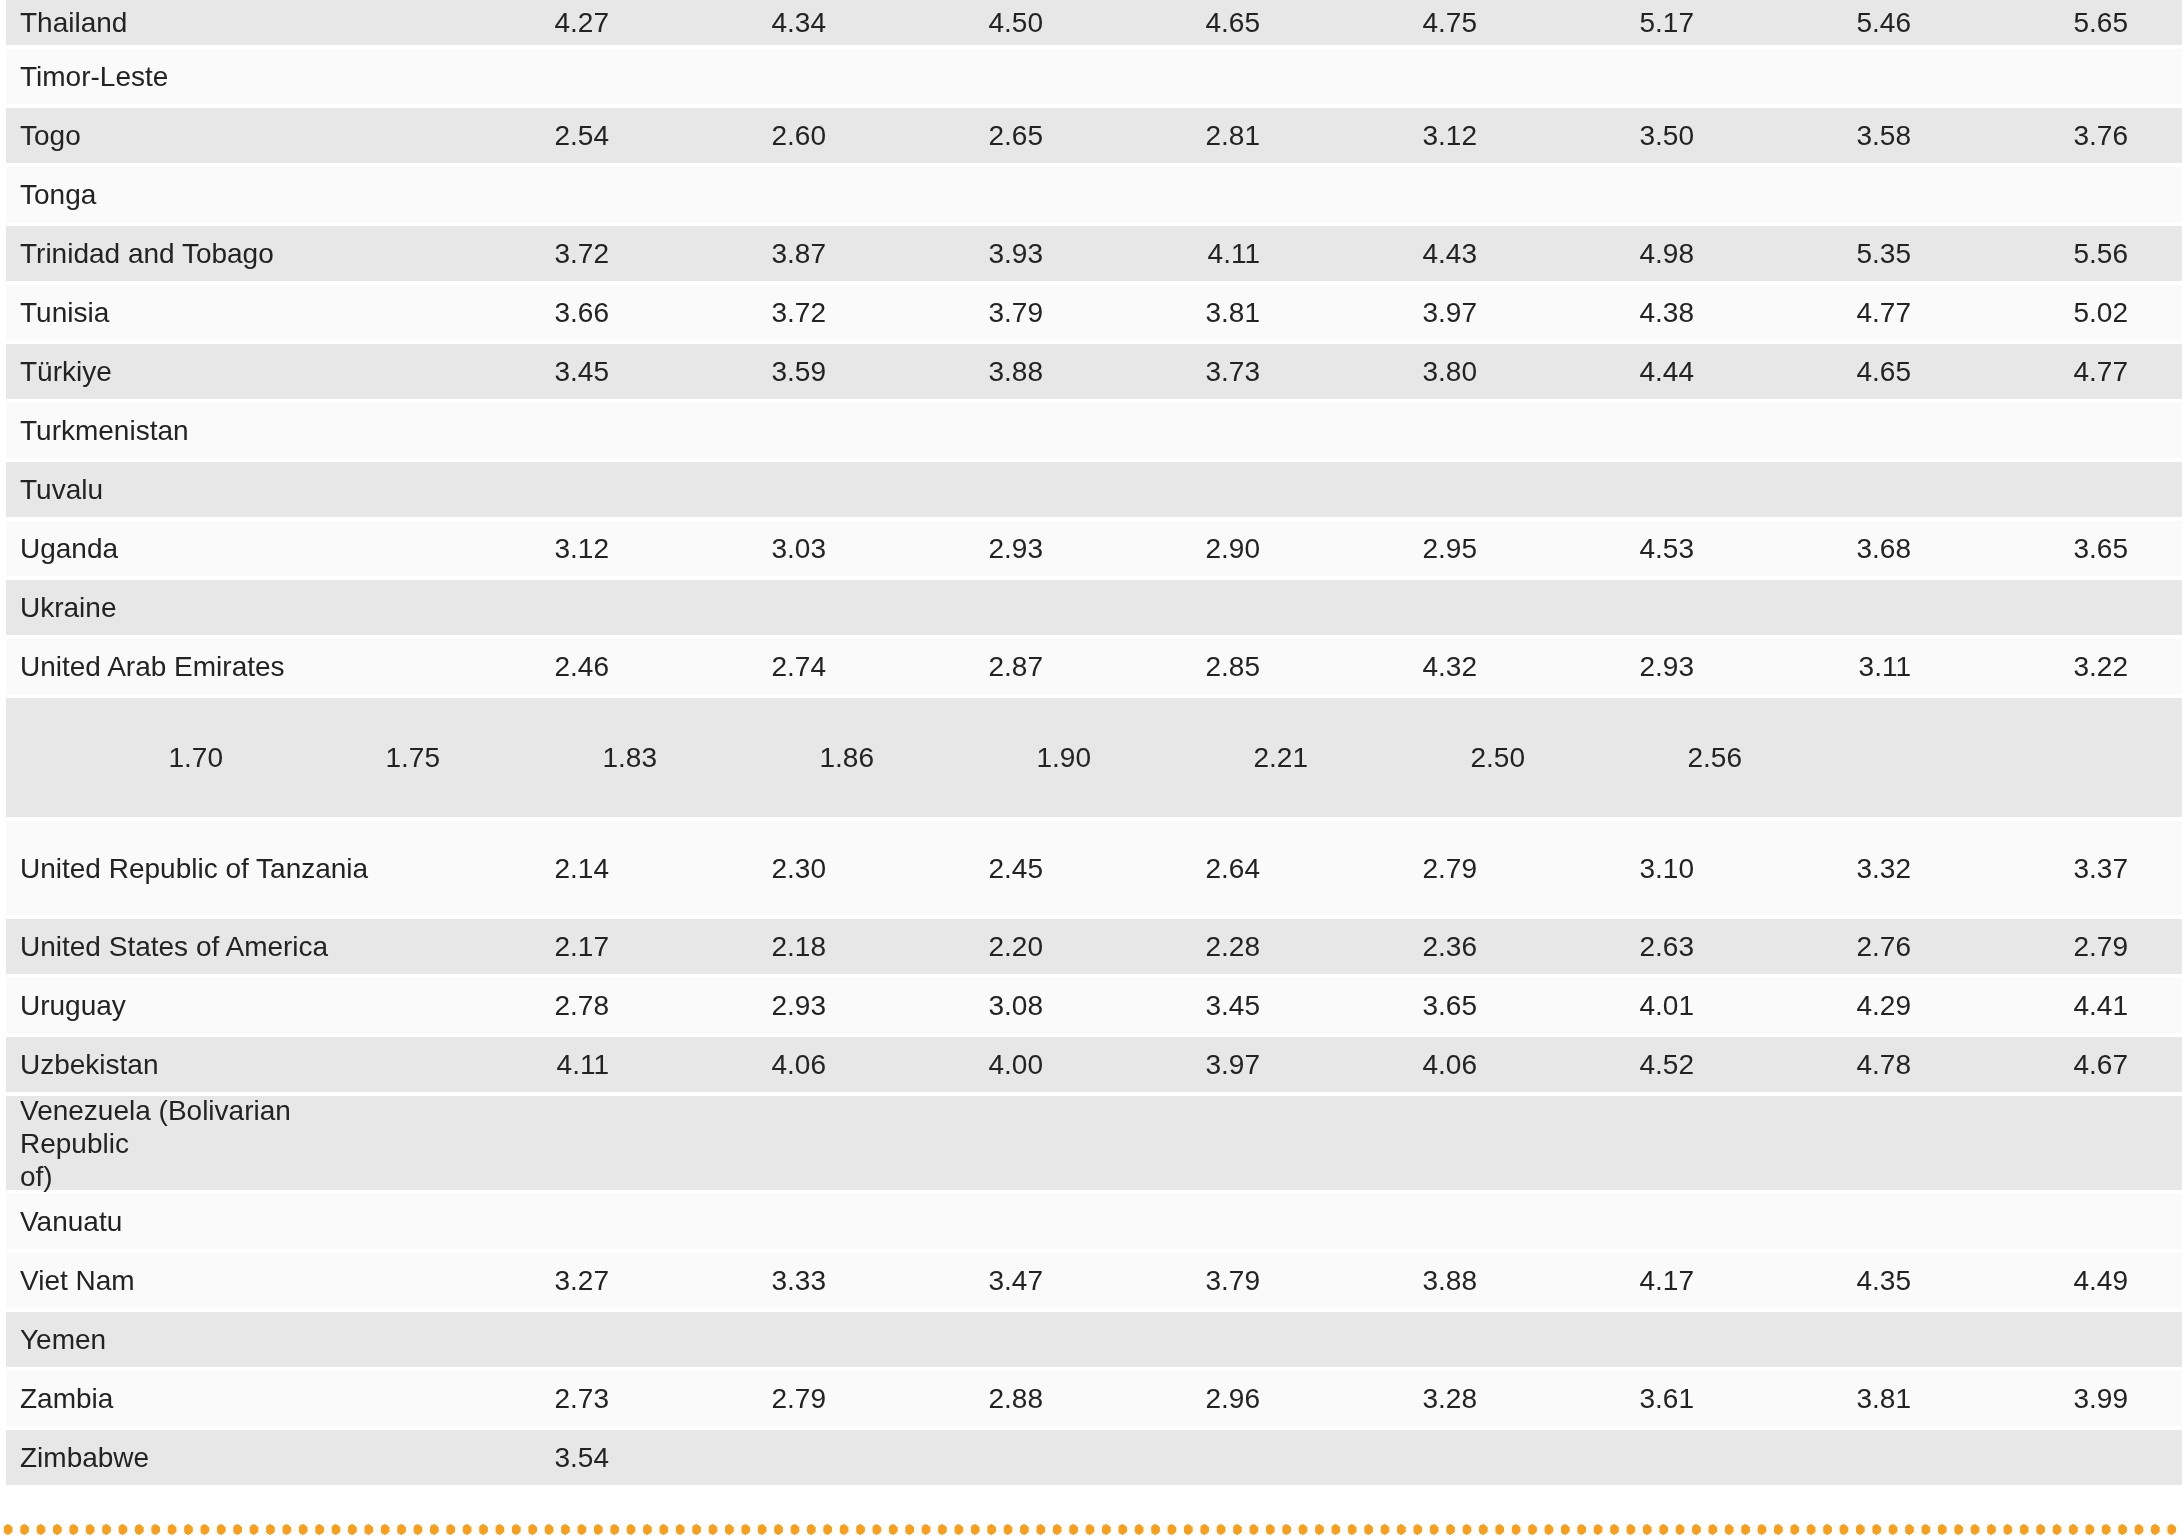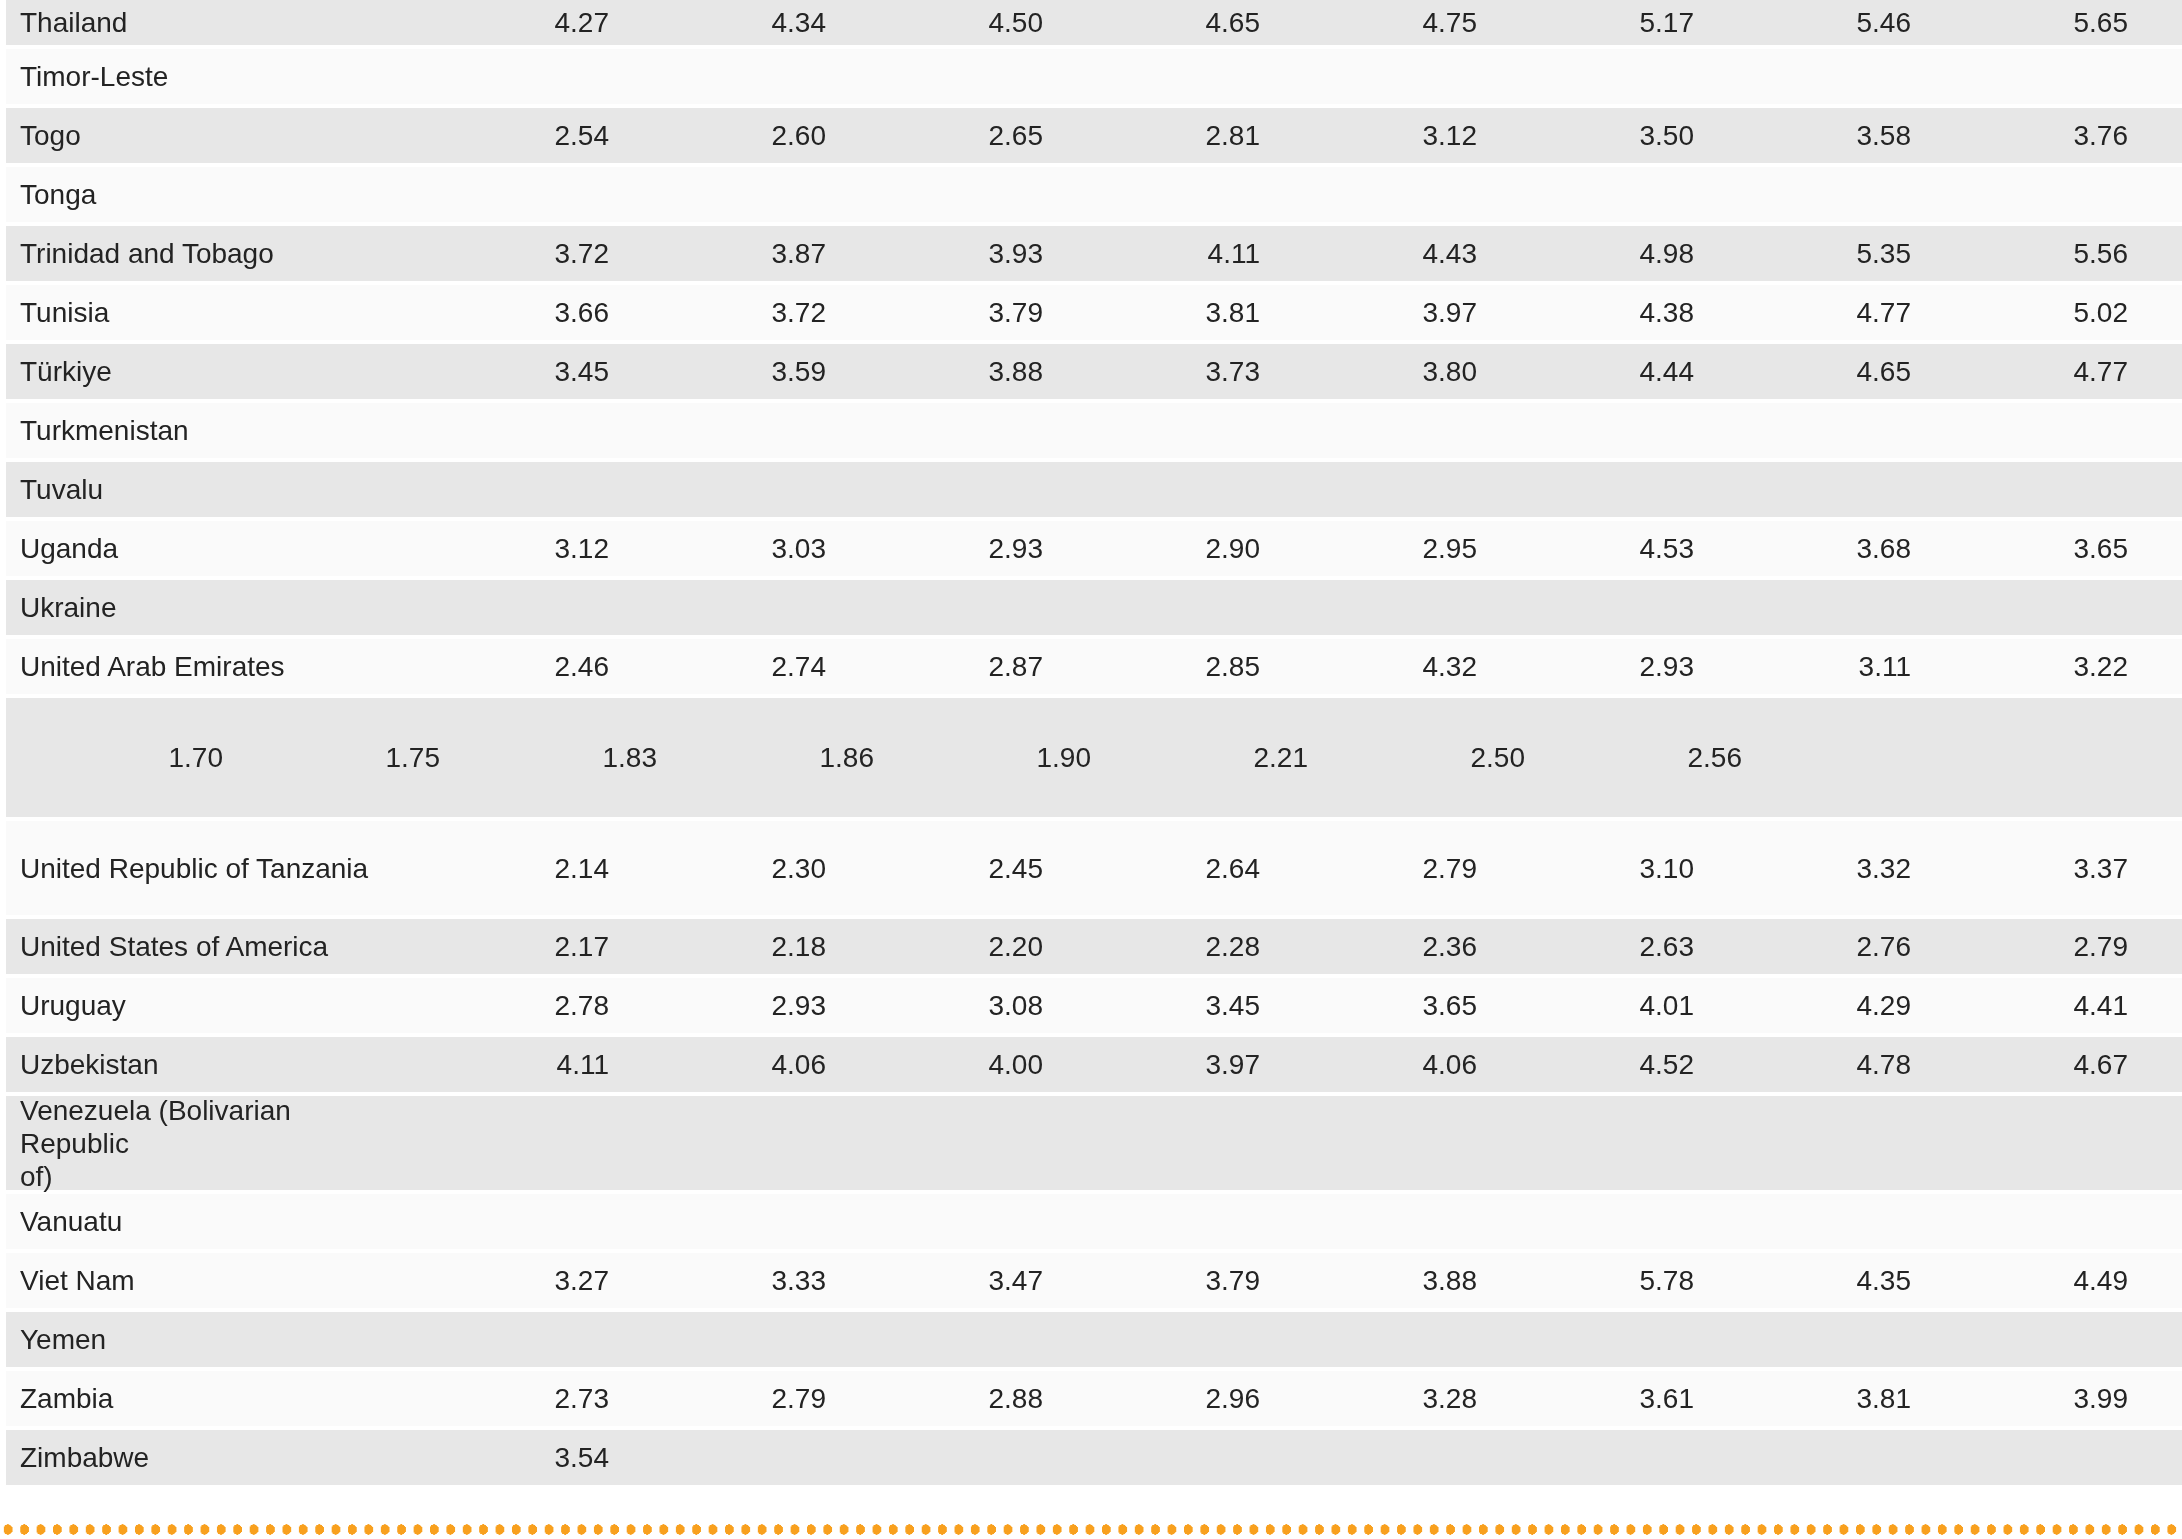--- a/index.html
+++ b/index.html
@@ -299,21 +299,21 @@
         <div class="cell-value"></div>
         <div class="cell-spacer"></div>
       </div>
       <div class="row shade-light">
         <div class="cell-country">Viet Nam</div>
         <div class="cell-value">3.27</div>
         <div class="cell-value">3.33</div>
         <div class="cell-value">3.47</div>
         <div class="cell-value">3.79</div>
         <div class="cell-value">3.88</div>
-        <div class="cell-value">5.78</div>
+        <div class="cell-value">4.17</div>
         <div class="cell-value">4.35</div>
         <div class="cell-value">4.49</div>
         <div class="cell-spacer"></div>
       </div>
       <div class="row shade-dark">
         <div class="cell-country">Yemen</div>
         <div class="cell-value"></div>
         <div class="cell-value"></div>
         <div class="cell-value"></div>
         <div class="cell-value"></div>

